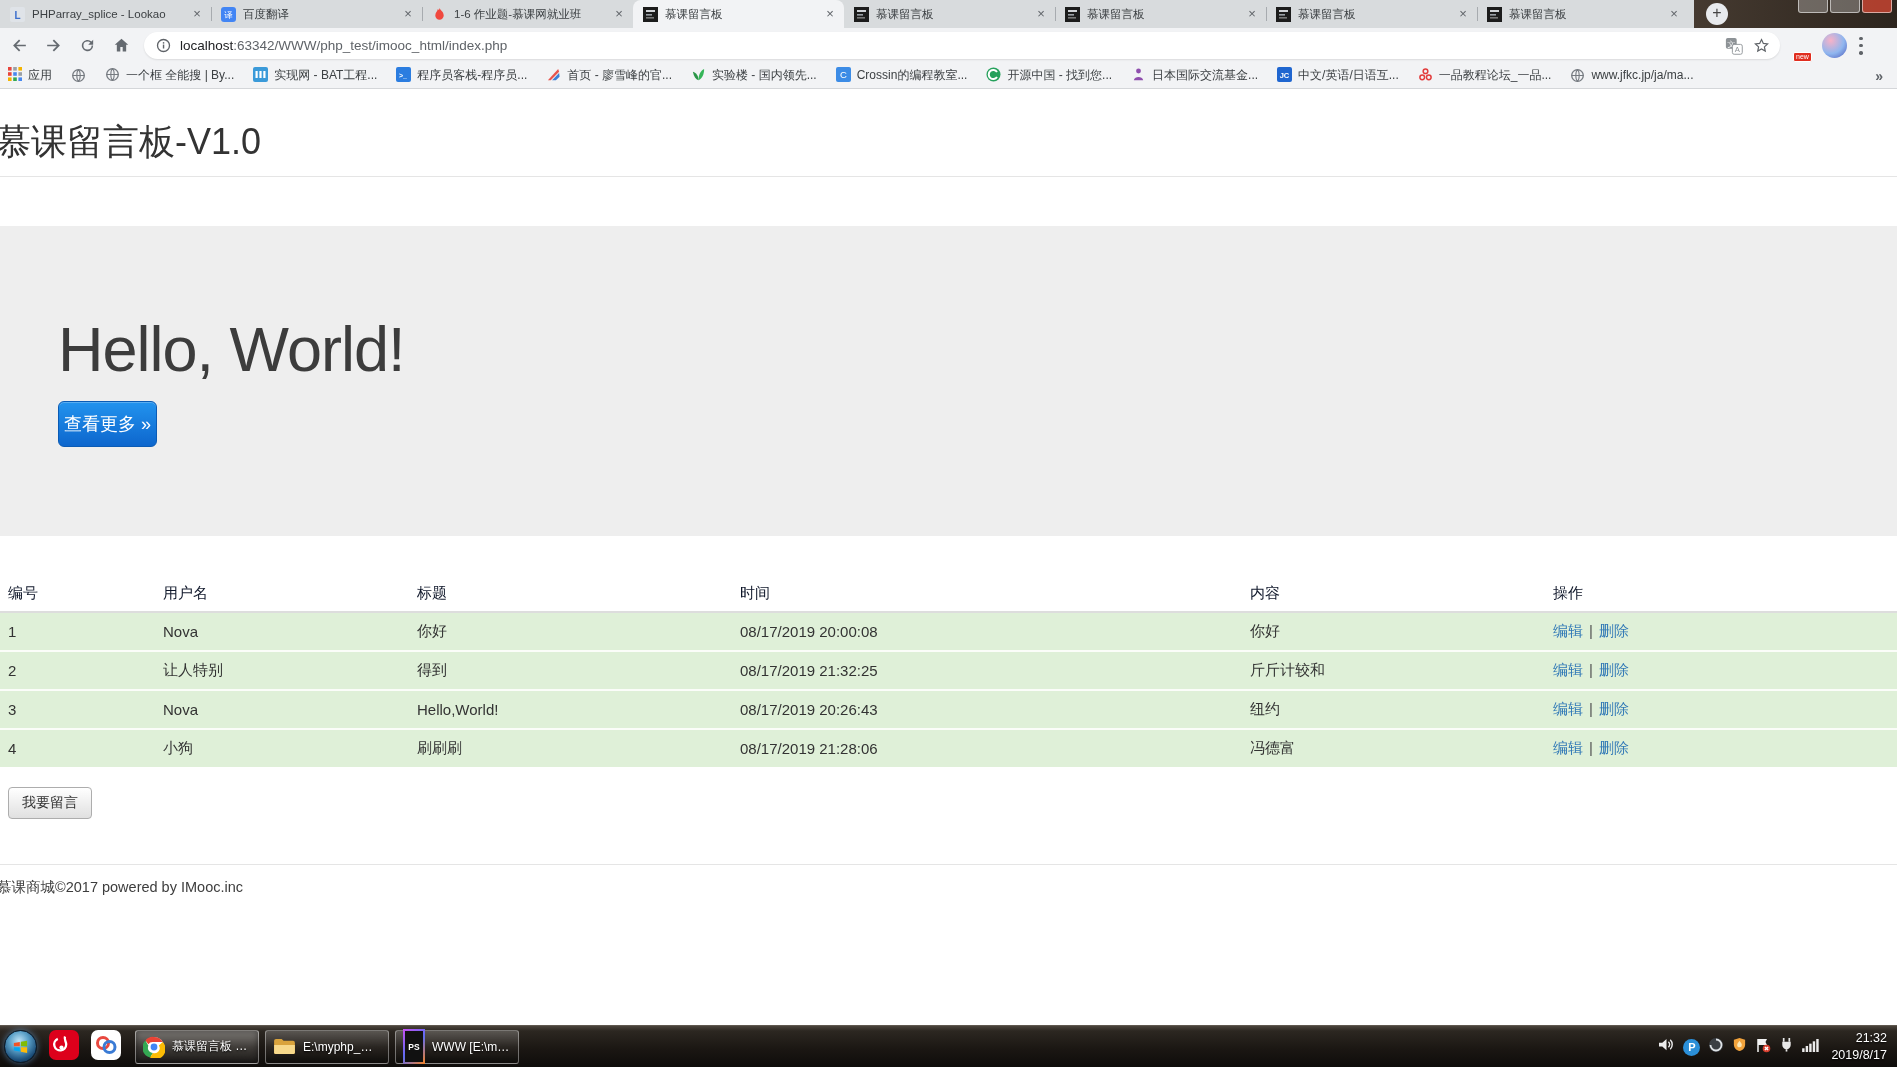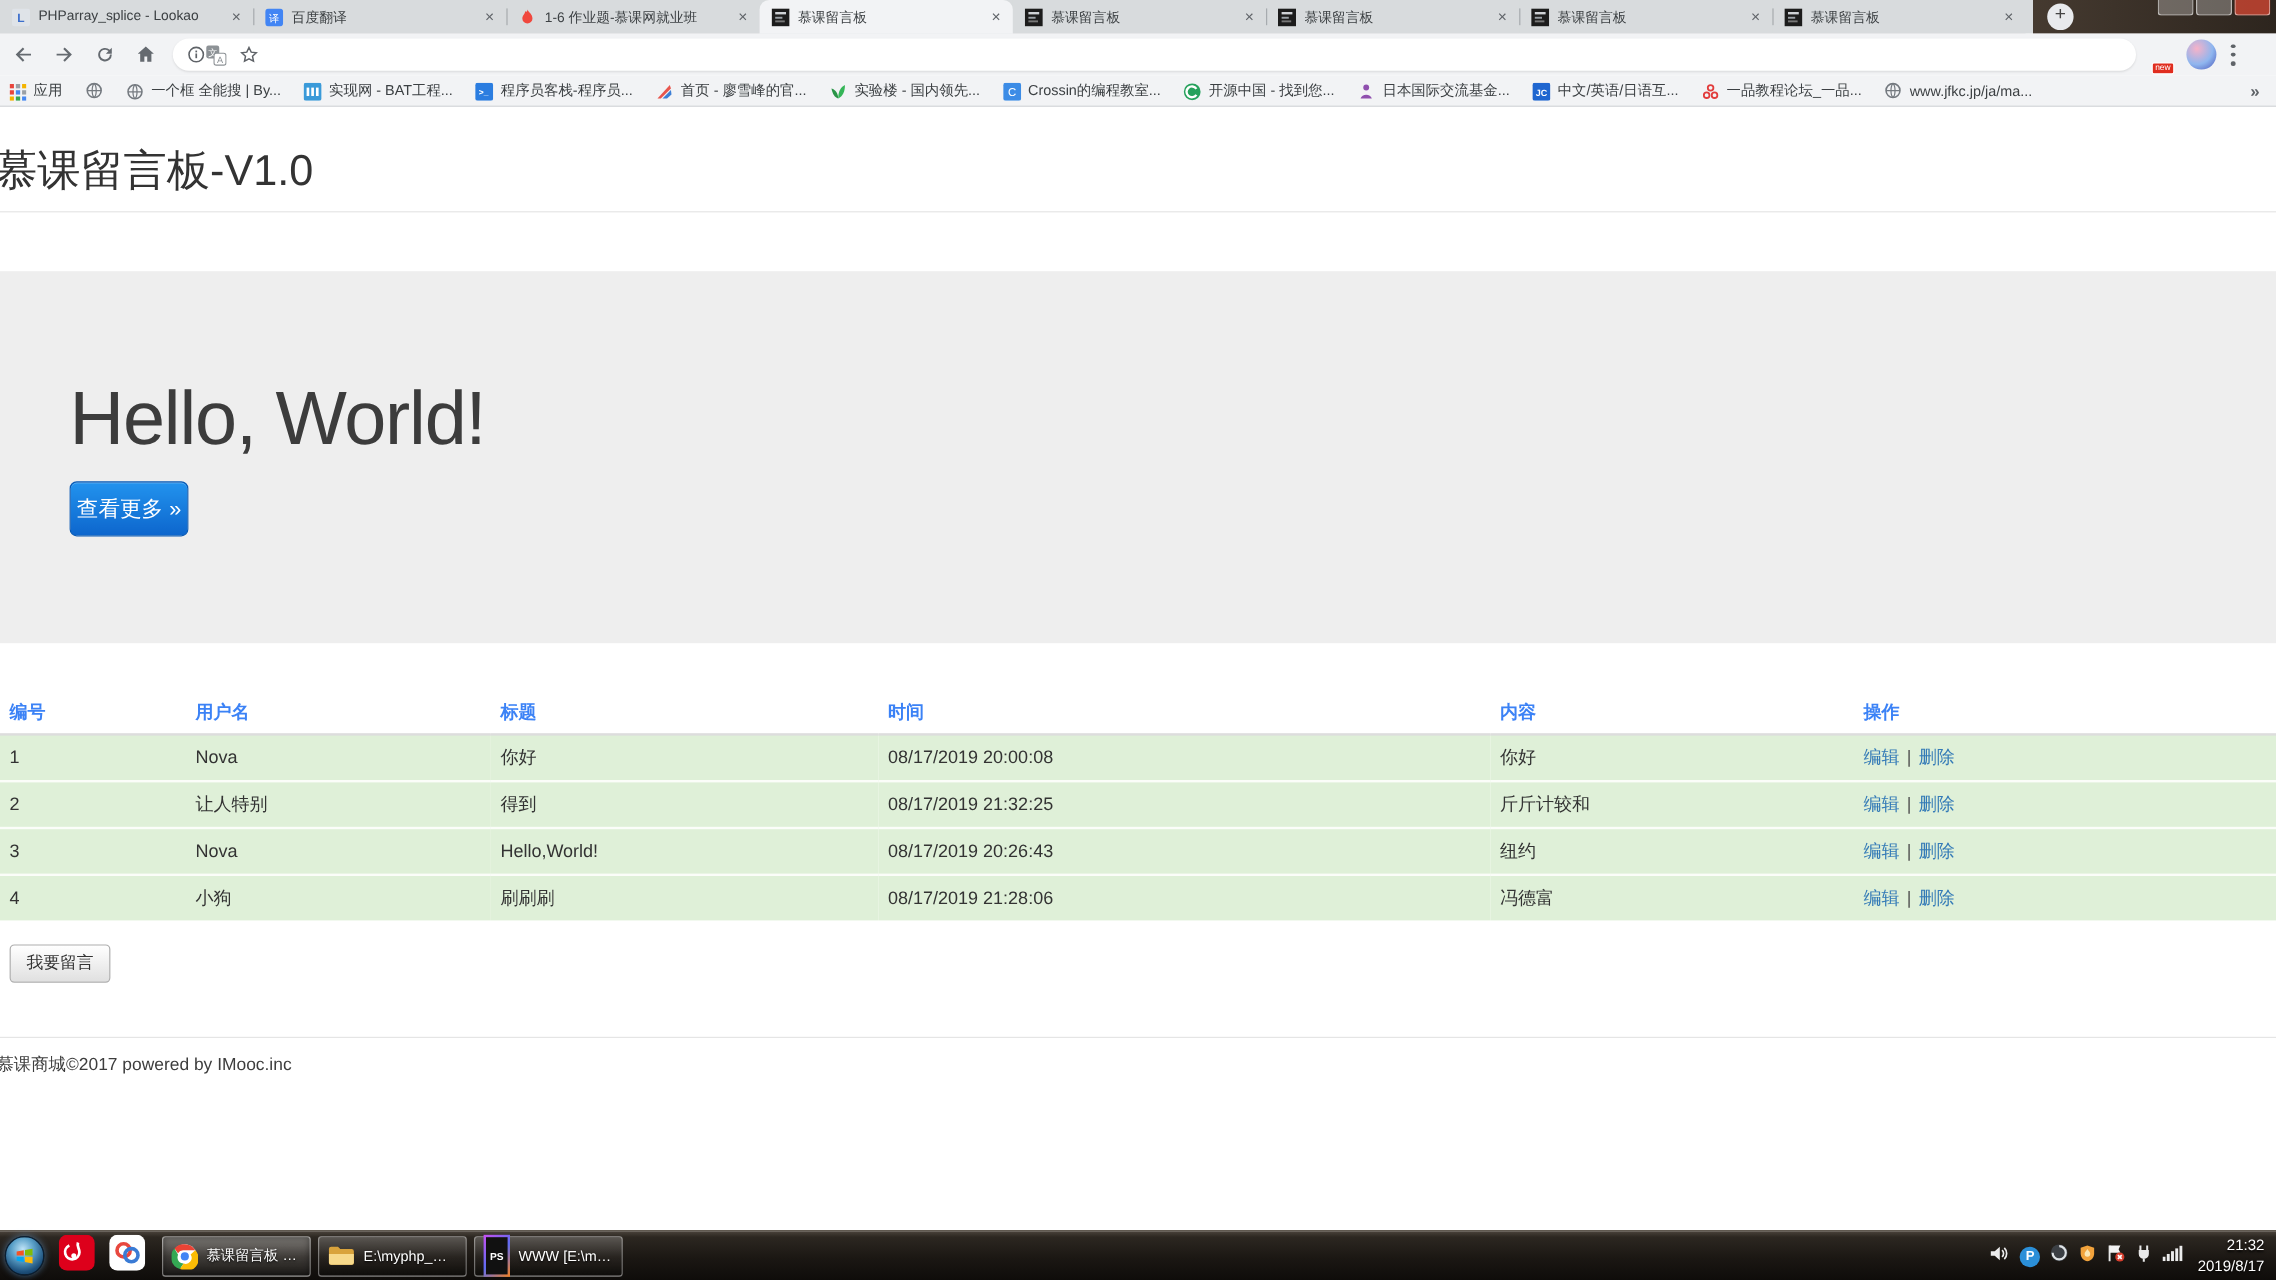--- a/index.html
+++ b/index.html
@@ -41,36 +41,36 @@
   .ext .badge { position:absolute; left:3px; bottom:-6px; background:#e02d1f; color:#fff; font-size:7px;
     padding:0 2px; border-radius:2px; border:1px solid #fff; line-height:8px; }
   .avatar { width:25px; height:25px; border-radius:50%;
     background:radial-gradient(circle at 35% 30%, #f7b2c8, #8fb6ef 55%, #4a55b8); }
   .kebab { width:4px; height:18px; display:flex; flex-direction:column; justify-content:space-between; margin-right:10px; }
   .kebab i { width:3.5px; height:3.5px; border-radius:50%; background:#5f6368; }
 
   
   .bookbar { position:absolute; top:63px; left:0; width:1897px; height:26px; background:#f2f3f5;
     border-bottom:1px solid #d4d6d9; display:flex; align-items:center; padding-left:8px; }
-  .bm { display:flex; align-items:flex-end; gap:6px; font-size:12px; color:#3c4043; margin-right:19px; white-space:nowrap; }
+  .bm { display:flex; align-items:flex-start; gap:6px; font-size:12px; color:#3c4043; margin-right:19px; white-space:nowrap; }
   .bm-overflow { position:absolute; right:14px; color:#5f6368; font-size:14px; font-weight:bold; }
 
   
   .page { position:absolute; top:96px; left:0; width:1897px; height:935px; background:#fff; overflow:hidden; }
   .page h1 { font-size:36px; font-weight:500; color:#333; margin:26px 0 0 -5px; line-height:40px; }
   .hr1 { border:none; border-top:1px solid #e5e5e5; margin-top:14px; }
   .jumbotron { margin-top:49px; height:310px; background:#eeeeee; padding:88px 0 0 58px; }
   .jumbotron h2 { font-size:63px; font-weight:500; color:#3c3c3c; line-height:70px; letter-spacing:-1px; }
   .jumbotron p { font-size:22px; color:#515151; margin-top:16px; font-weight:normal; }
   .btn-primary { margin-top:17px; display:inline-block; font-size:18px; color:#fff; padding:10px 5px;
     border:1px solid #0a5bb5; border-radius:6px; cursor:pointer;
     background:linear-gradient(180deg,#2293ee 0%,#0d66cd 100%);
     box-shadow:inset 0 1px 0 rgba(255,255,255,.25); }
   table.msg { width:1897px; border-collapse:collapse; margin-top:40px; table-layout:fixed; }
-  table.msg th { text-align:left; font-size:15px; color:#3b82f6; font-weight:bold; padding:8px; border-bottom:2px solid #ddd; }
+  table.msg th { text-align:left; font-size:15px; color:#0f172a; font-weight:normal; padding:8px; border-bottom:2px solid #ddd; }
   table.msg td { font-size:15px; color:#333; padding:9px 8px; background:#dff0d8; border-top:2px solid #fbfdf9; }
   table.msg tr:first-child td { border-top:none; }
   table.msg a { color:#337ab7; text-decoration:none; cursor:pointer; }
   table.msg .sep { color:#555; margin:0 6px; }
   .btn-default { margin:20px 0 0 8px; font-size:14px; color:#333; padding:6px 13px;
     background:linear-gradient(180deg,#ffffff,#e0e0e0); border:1px solid #adadad; border-radius:4px; cursor:pointer; }
   .hr2 { border:none; border-top:1px solid #e5e5e5; margin-top:45px; }
   .footer { font-size:14.5px; color:#3d3d3d; margin:13px 0 0 -3px; }
 
   
@@ -227,20 +227,21 @@
         </svg>
       </span>
     <div class="omnibox">
       <span class="ic">
           <svg viewBox="0 0 16 16" width="15" height="15">
             <circle cx="8" cy="8" r="6.4" fill="none" stroke="#5f6368" stroke-width="1.4"></circle>
             <rect x="7.3" y="7" width="1.5" height="4.2" fill="#5f6368"></rect>
             <rect x="7.3" y="4.4" width="1.5" height="1.6" fill="#5f6368"></rect>
           </svg>
         </span>
+      <span class="url"><span class="host">localhost</span><span class="path">:63342/WWW/php_test/imooc_html/index.php</span></span>
       <span class="ic">
           <svg viewBox="0 0 20 20" width="18" height="18">
             <rect x="1" y="1" width="12" height="12" rx="2" fill="#8d9296"></rect>
             <text x="7" y="10.6" font-size="8.5" fill="#fff" text-anchor="middle">文</text>
             <rect x="8.2" y="8.2" width="11" height="11" rx="2" fill="#fff" stroke="#8d9296"></rect>
             <text x="13.7" y="17" font-size="8.5" fill="#8d9296" text-anchor="middle">A</text>
           </svg>
         </span>
       <span class="ic" style="margin-left:10px">
           <svg viewBox="0 0 24 24" width="17" height="17">

